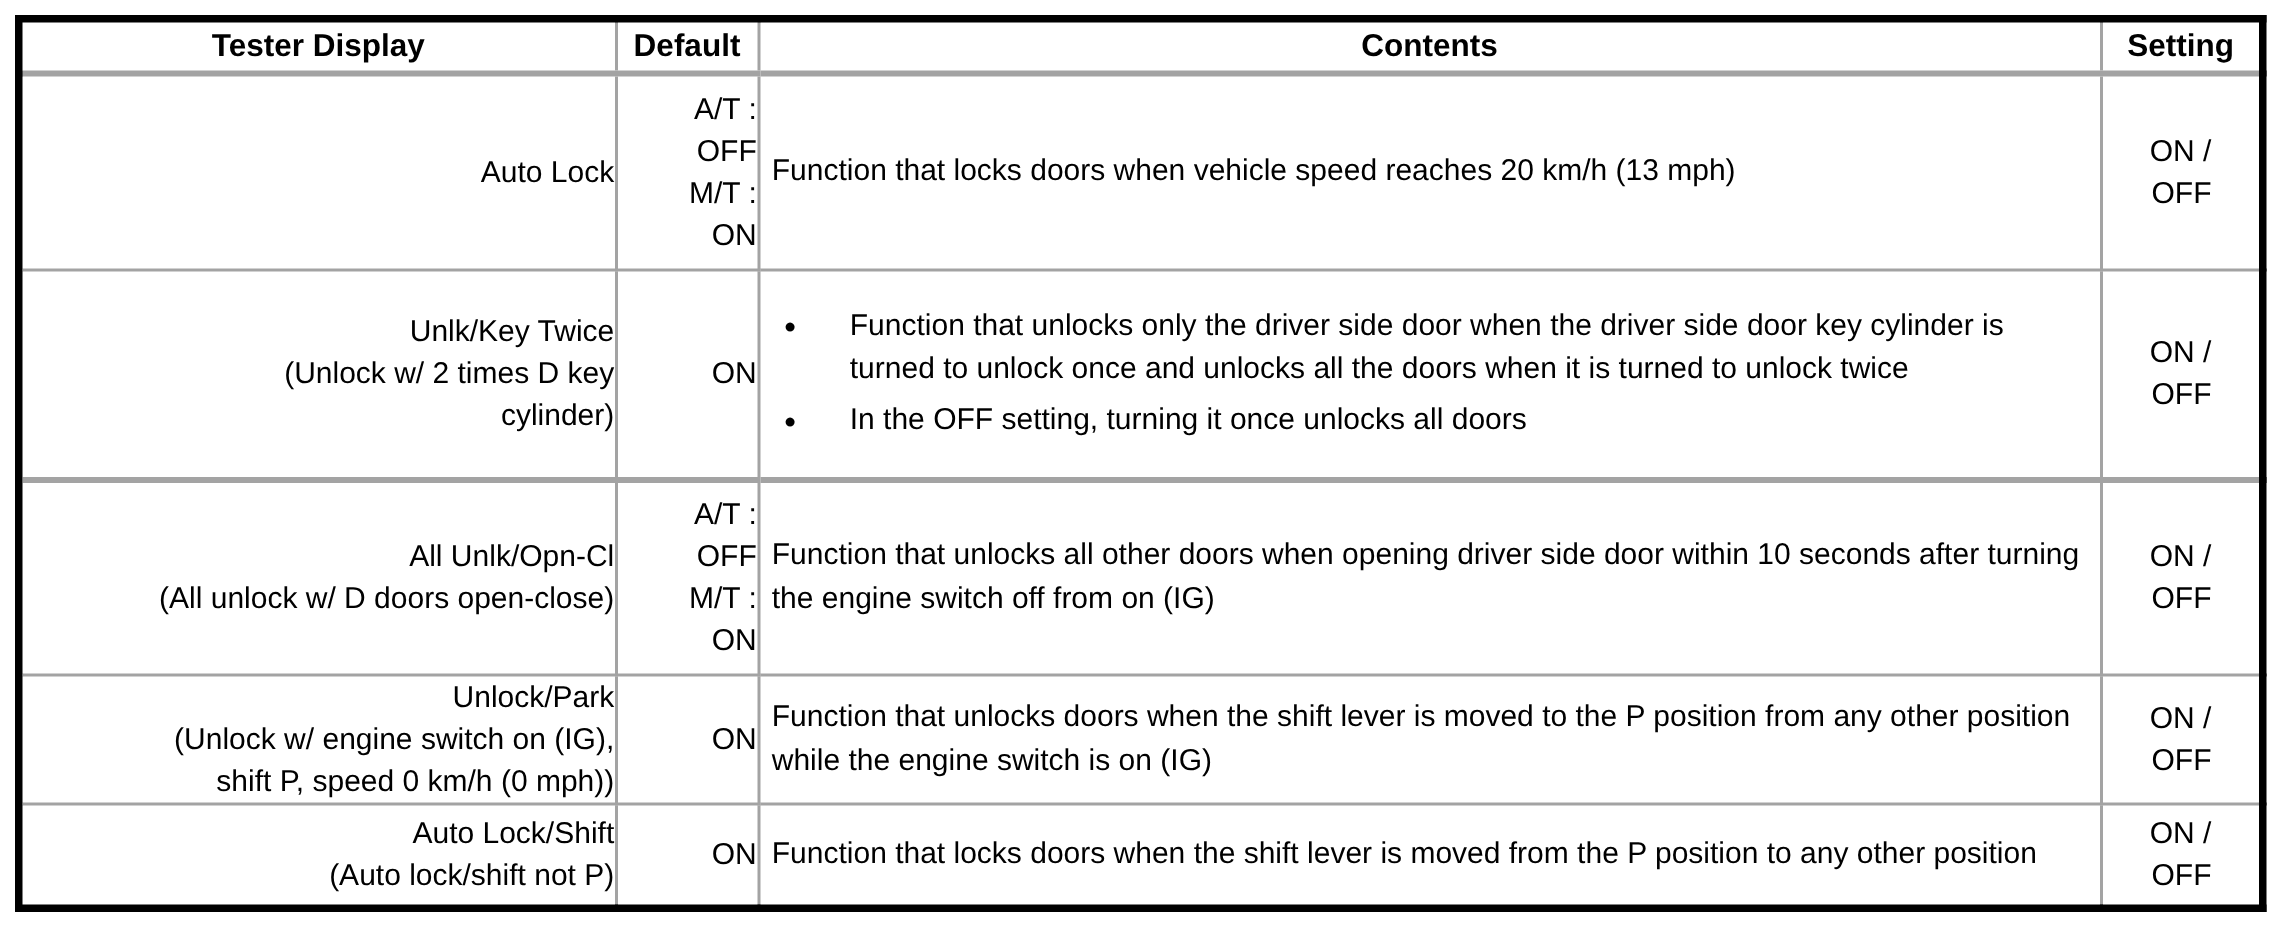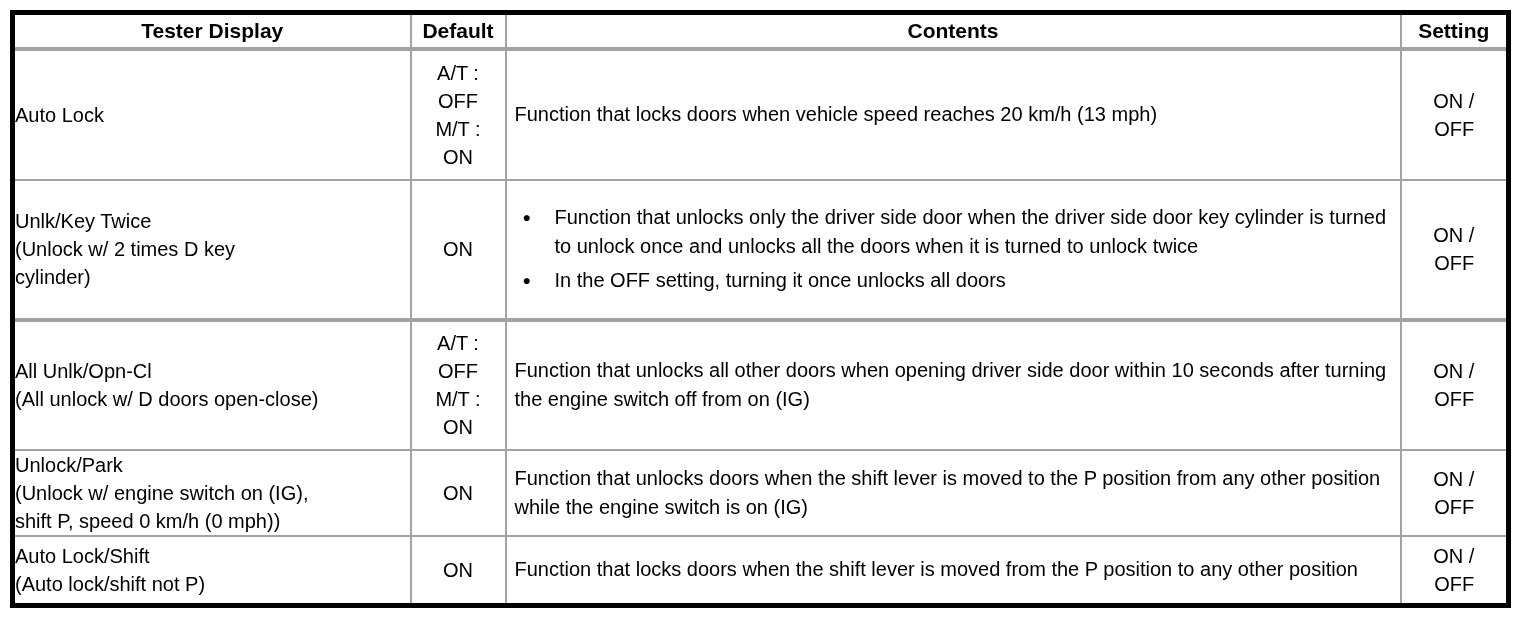--- a/index.html
+++ b/index.html
@@ -39,26 +39,26 @@
   
   tbody tr:nth-child(1) { height: 131px; }
   tbody tr:nth-child(2) { height: 140px; }
   tbody tr:nth-child(3) { height: 130px; }
   tbody tr:nth-child(4) { height: 72px; }
   tbody tr:nth-child(5) { height: 70px; }
   
   tbody tr:nth-child(2) td { border-bottom-width: 4px; }
 
   td.c-tester {
-    text-align: left;
+    text-align: right;
     font-size: 20px;
     line-height: 28px;
   }
   td.c-default {
-    text-align: center;
+    text-align: right;
     font-size: 20px;
     line-height: 28px;
   }
   td.c-contents {
     font-size: 20px;
     line-height: 29px;
     padding-left: 6px;
     padding-right: 6px;
   }
   td.c-setting {
@@ -78,21 +78,21 @@
   }
   .bullet-item + .bullet-item { margin-top: 5px; }
   .bullet-icon {
     flex: 0 0 auto;
     font-size: 14px;
     line-height: 29px;
     width: 16px;
   }
   .bullet-text {
     flex: 1 1 auto;
-    margin-left: 16px;
+    margin-left: 28px;
   }
 </style>
 </head>
 <body>
 
 <div class="table-wrap">
   <table class="spec-table">
     <colgroup>
       <col style="width:398px">
       <col style="width:95px">

